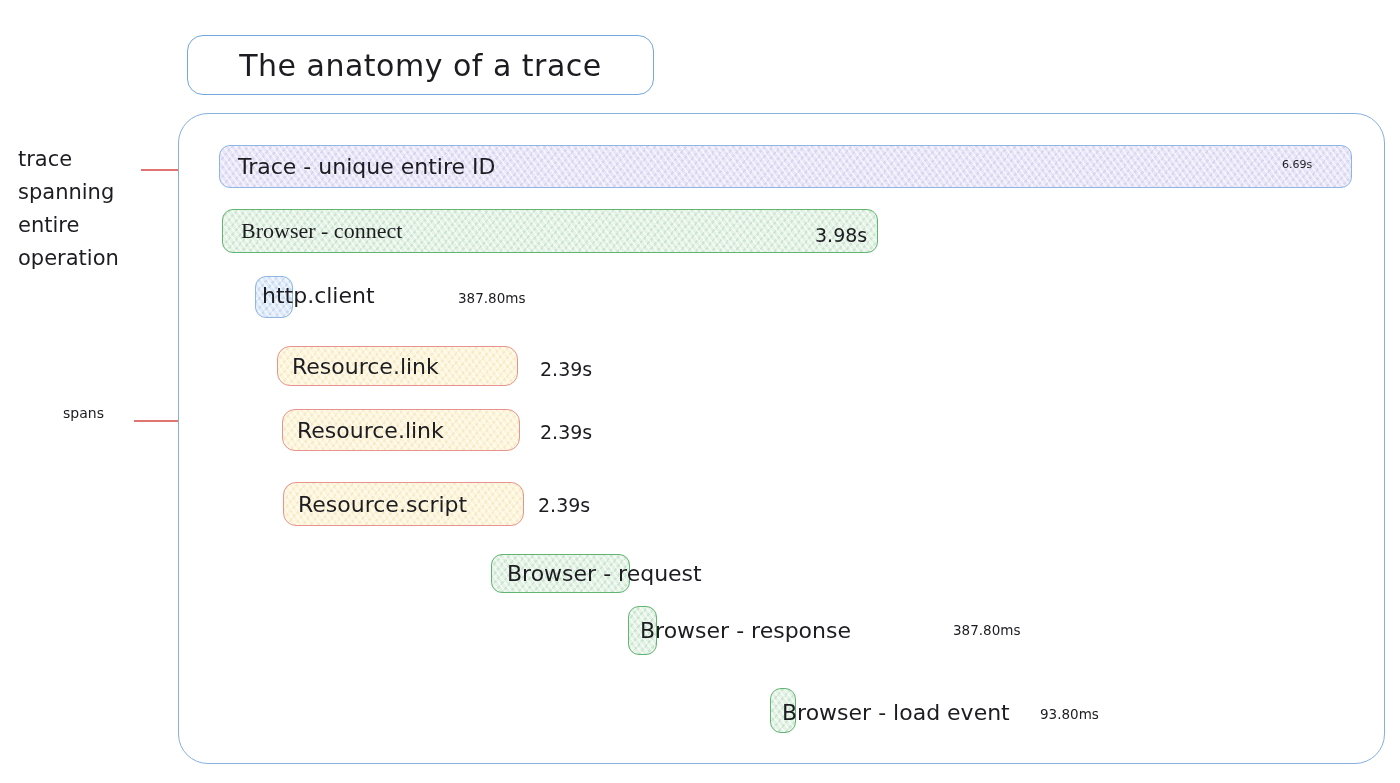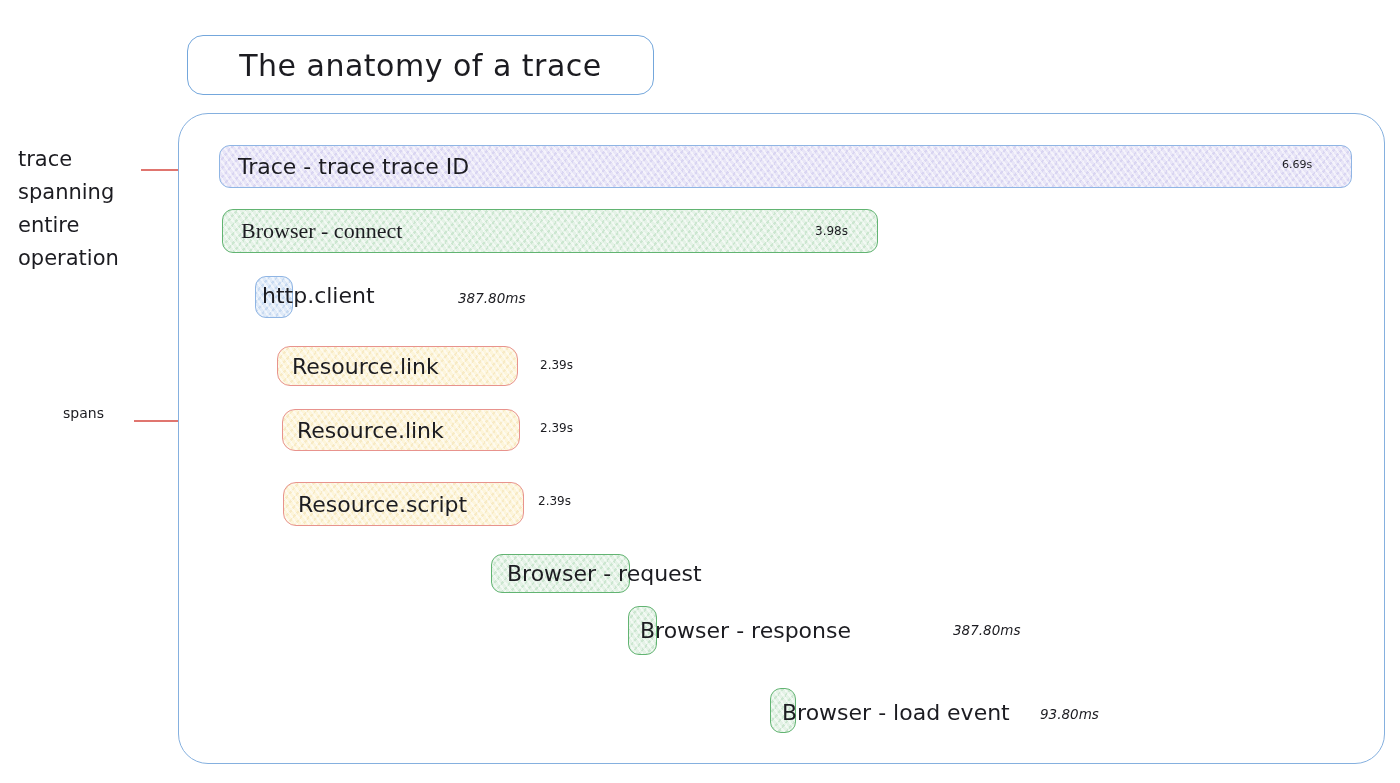--- a/index.html
+++ b/index.html
@@ -51,22 +51,22 @@
       repeating-linear-gradient(-50deg, rgba(130,170,220,.25) 0 2px, rgba(0,0,0,0) 2px 6px),
       #dfeaf8;
   }
 
   .bar{border-radius:11px;box-sizing:border-box;}
   .b-blue{border:1.5px solid #8fb5e4;}
   .b-green{border:1.5px solid #62b472;}
   .b-red{border:1.5px solid #e8938d;}
 
   .bar-label{font-size:22px;white-space:nowrap;}
-  .dur{font-size:12px;white-space:nowrap;color:#1c1c21;}
-  .dur-sm{font-size:13.5px;font-style:italic;}
+  .dur{font-size:19px;white-space:nowrap;color:#1c1c21;}
+  .dur-sm{font-size:13.5px;}
 
   
   .trace-bar{left:219px;top:145px;width:1133px;height:43px;
     display:flex;align-items:center;}
   .trace-bar .bar-label{margin-left:18px;}
   .trace-dur{left:1282px;top:158px;font-size:11px;}
 
   
   .connect-bar{left:222px;top:209px;width:656px;height:44px;
     display:flex;align-items:center;font-family:Liberation Serif, serif;}
@@ -124,21 +124,21 @@
 <div class="abs red red-h-trace"></div>
 <div class="abs red red-tick-trace"></div>
 
 <div class="abs spans-note">spans</div>
 <div class="abs red red-h-spans"></div>
 <div class="abs red red-v-spans"></div>
 
 <div class="abs outer"></div>
 
 <div class="abs bar b-blue hatch-purple trace-bar">
-  <span class="bar-label">Trace - trace trace ID</span>
+  <span class="bar-label">Trace - unique entire ID</span>
 </div>
 <span class="abs dur trace-dur">6.69s</span>
 
 <div class="abs bar b-green hatch-green connect-bar">
   <span class="bar-label">Browser - connect</span>
 </div>
 <span class="abs dur connect-dur">3.98s</span>
 
 <div class="abs bar b-blue hatch-blue http-box"></div>
 <span class="abs bar-label http-label">http.client</span>

